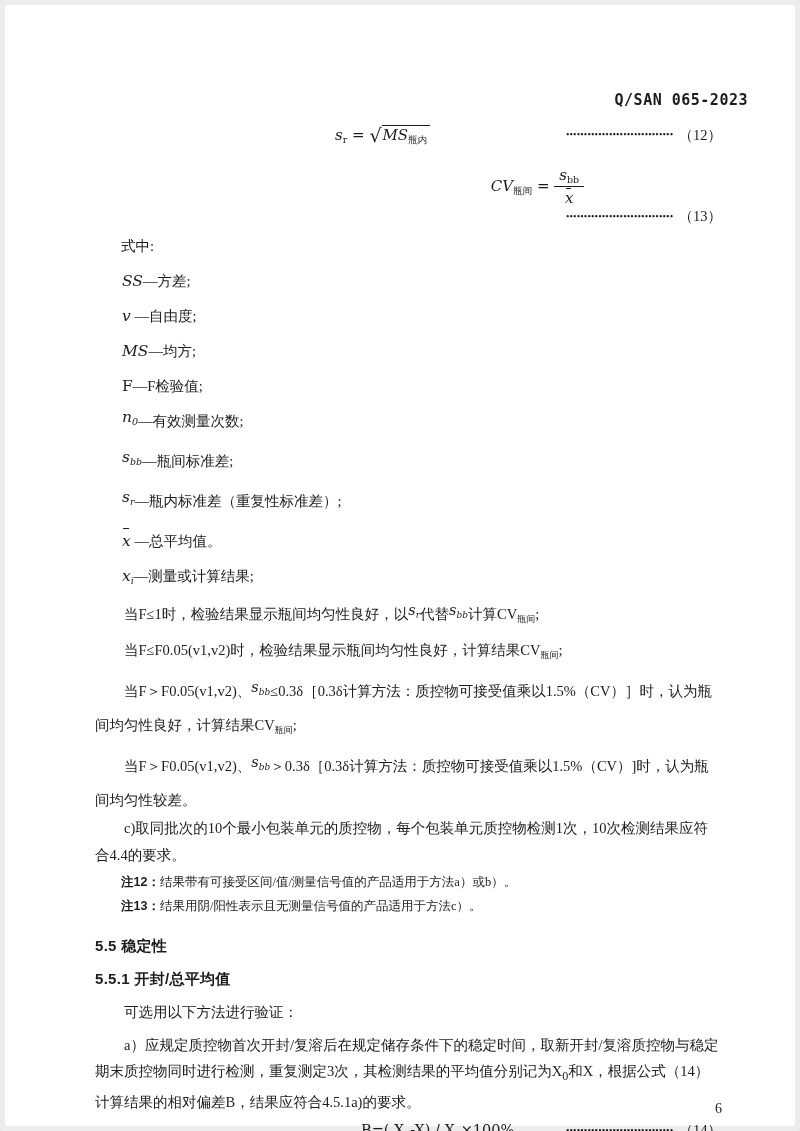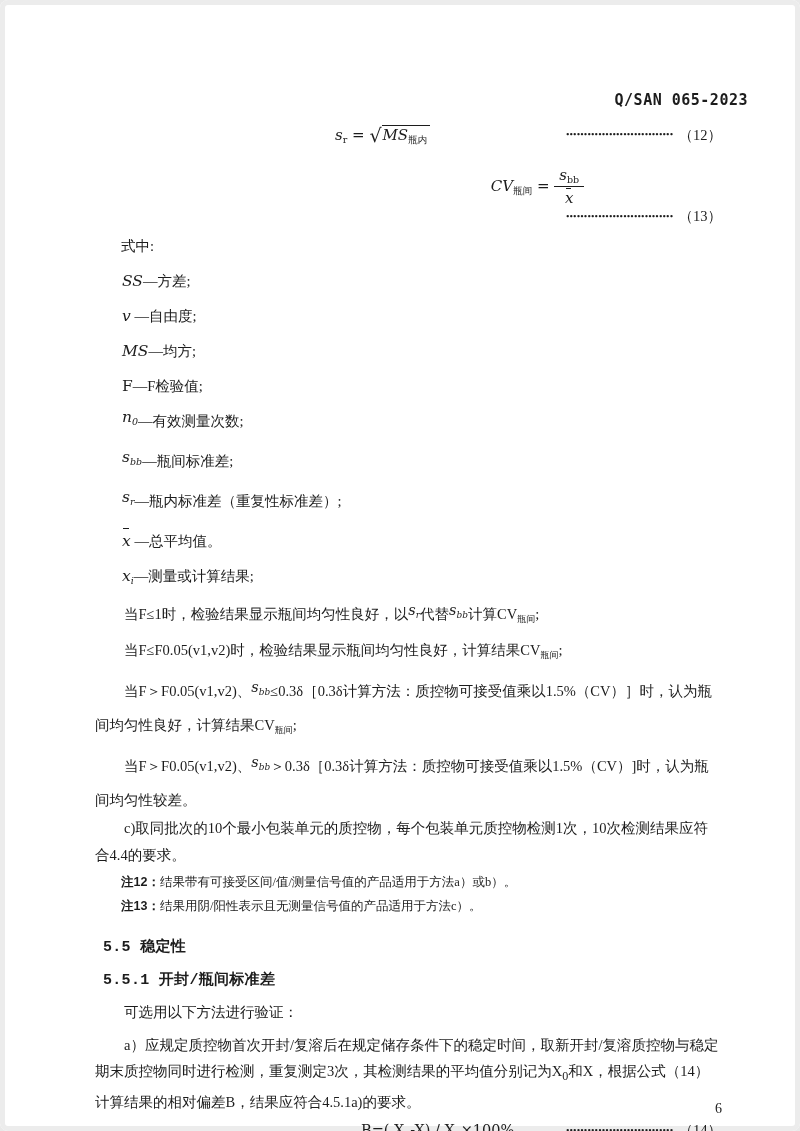--- a/index.html
+++ b/index.html
@@ -54,22 +54,22 @@
   .para .inline-math{font-family:"DejaVu Serif","Liberation Serif",serif;}
   .para sub{font-size:9px;vertical-align:-3px;}
   .mt8{margin-top:7px;}
   .mt2{margin-top:2px;}
   .para-c{line-height:27px;}
 
   .note{margin:2px 0 0 26px;font-size:12.5px;line-height:22px;}
   .note-label{font-family:"Liberation Sans","DejaVu Sans",sans-serif;font-weight:700;}
 
   .heading{
-    font-family:Liberation Mono, monospace;
-    font-weight:700;font-size:15px;letter-spacing:0.3px;margin:8px;
+    font-family:Liberation Sans, sans-serif;
+    font-weight:700;font-size:15px;letter-spacing:0.3px;margin:0;
   }
   .h55{margin-top:20px;}
   .h551{margin-top:14px;}
   .stab-para{font-size:14.5px;line-height:26.5px;text-indent:2em;margin:6px 0 0 0;}
   .stab-intro{margin-top:10px;}
   .row-f14{height:30px;margin-top:0px;}
   .f14{margin-left:266px;font-size:14.5px;font-family:"DejaVu Serif","Liberation Serif",serif;}
   .f14 sub{font-size:9px;vertical-align:-3px;}
 
   .page-number{position:absolute;bottom:14px;right:78px;font-size:14px;}
@@ -129,21 +129,21 @@
     <p class="para mt8"><span>当F＞F0.05(v1,v2)、</span><span class="inline-math mi raised"><span>s</span><sub>bb</sub></span><span>≤0.3δ［0.3δ计算方法：质控物可接受值乘以1.5%（CV）］时，认为瓶间均匀性良好，计算结果CV</span><sub>瓶间</sub><span>;</span></p>
 
     <p class="para mt8"><span>当F＞F0.05(v1,v2)、</span><span class="inline-math mi raised"><span>s</span><sub>bb</sub></span><span>＞0.3δ［0.3δ计算方法：质控物可接受值乘以1.5%（CV）]时，认为瓶间均匀性较差。</span></p>
 
     <p class="para para-c">c)取同批次的10个最小包装单元的质控物，每个包装单元质控物检测1次，10次检测结果应符合4.4的要求。</p>
 
     <div class="note"><span class="note-label">注12：</span><span>结果带有可接受区间/值/测量信号值的产品适用于方法a）或b）。</span></div>
     <div class="note"><span class="note-label">注13：</span><span>结果用阴/阳性表示且无测量信号值的产品适用于方法c）。</span></div>
 
     <h3 class="heading h55">5.5 稳定性</h3>
-    <h4 class="heading h551">5.5.1 开封/瓶间标准差</h4>
+    <h4 class="heading h551">5.5.1 开封/总平均值</h4>
 
     <p class="stab-para stab-intro">可选用以下方法进行验证：</p>
 
     <p class="stab-para"><span>a）应规定质控物首次开封/复溶后在规定储存条件下的稳定时间，取新开封/复溶质控物与稳定期末质控物同时进行检测，重复测定3次，其检测结果的平均值分别记为X</span><sub>0</sub><span>和X，根据公式（14）计算结果的相对偏差B，结果应符合4.5.1a)的要求。</span></p>
 
     <div class="frow row-f14">
       <span class="f14"><span>B=( X</span><sub>0</sub><span>-X) / X</span><sub>0</sub><span>×100%</span></span>
       <span class="leader">
         <span class="dots">••••••••••••••••••••••••••••••</span>
         <span class="fnum">（14）</span>

